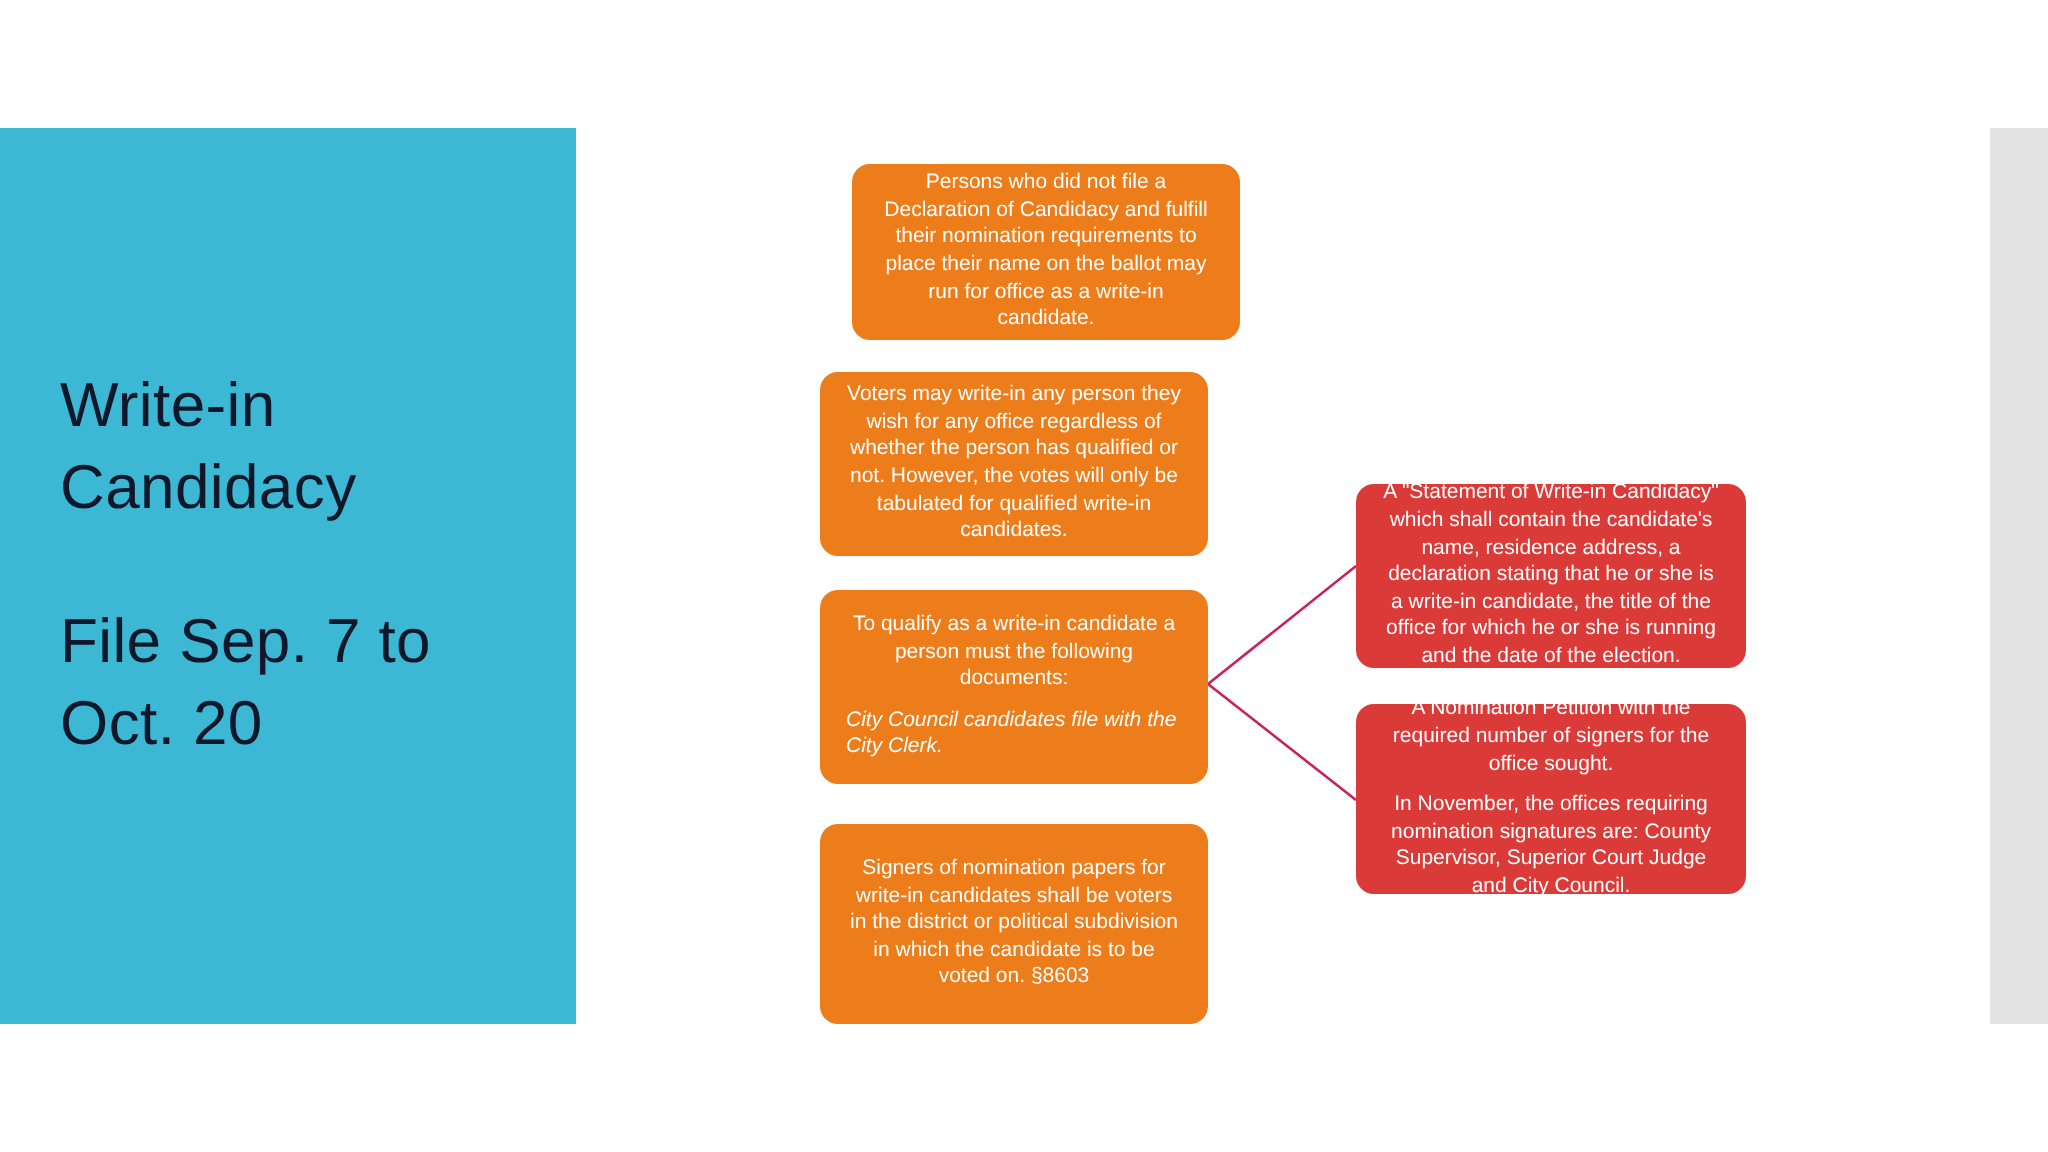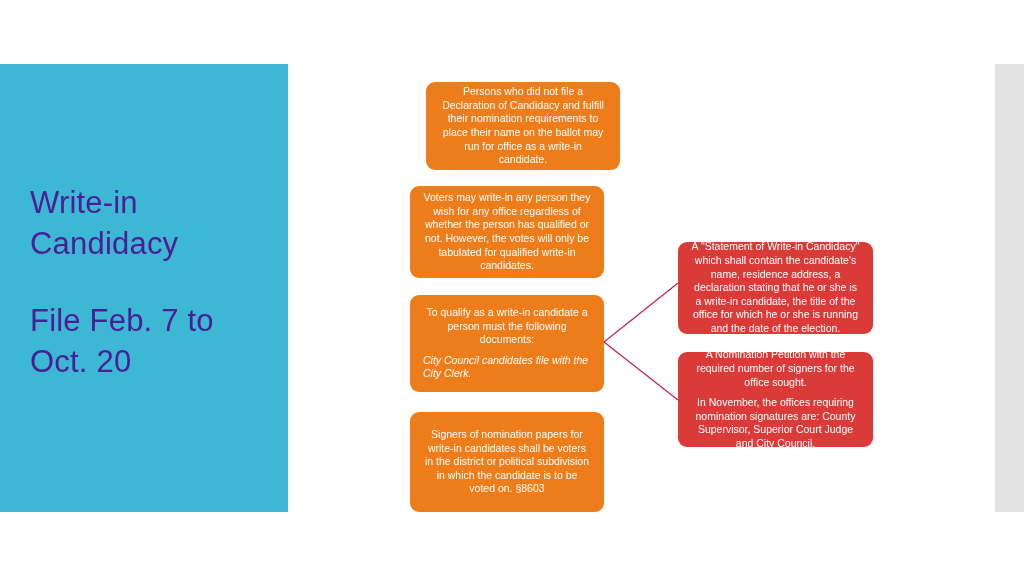--- a/index.html
+++ b/index.html
@@ -32,21 +32,21 @@
     background: #3CB8D4;
     box-sizing: border-box;
   }
   .title-block {
     position: absolute;
     left: 30px;
     top: 118px;
     width: 240px;
   }
   .title-line {
-    color: #4c1d95;
+    color: #0f172a;
     font-size: 31px;
     line-height: 41px;
     font-weight: 400;
     letter-spacing: 0.2px;
     white-space: nowrap;
   }
   .title-gap { height: 36px; }
 
   
   .gray-bar {
@@ -105,21 +105,21 @@
 </head>
 <body>
 
 <div class="slide">
 
   <div class="title-panel">
     <div class="title-block">
       <div class="title-line">Write-in</div>
       <div class="title-line">Candidacy</div>
       <div class="title-gap"></div>
-      <div class="title-line">File Feb. 7 to</div>
+      <div class="title-line">File Sep. 7 to</div>
       <div class="title-line">Oct. 20</div>
     </div>
   </div>
 
   <div class="gray-bar"></div>
 
   <svg class="connectors" viewBox="0 0 1024 576" xmlns="http://www.w3.org/2000/svg">
     <line x1="604" y1="342" x2="678" y2="283" stroke="#C9215B" stroke-width="1.3"></line>
     <line x1="604" y1="342" x2="678" y2="400" stroke="#C9215B" stroke-width="1.3"></line>
   </svg>

